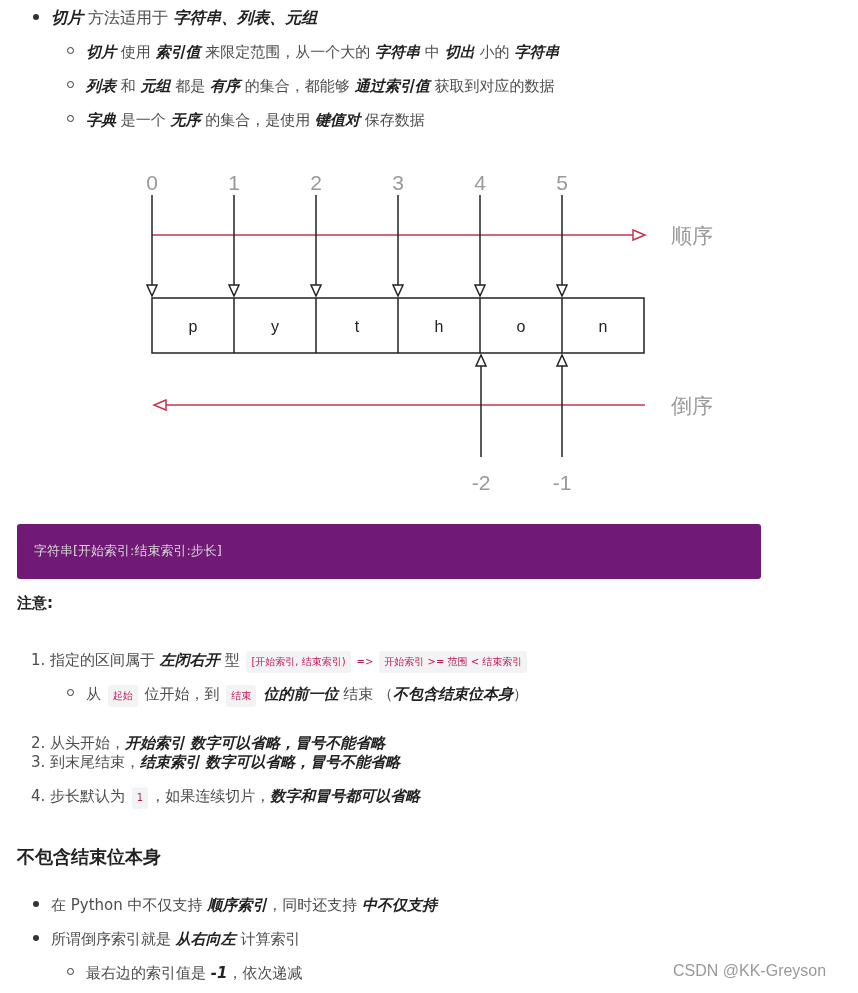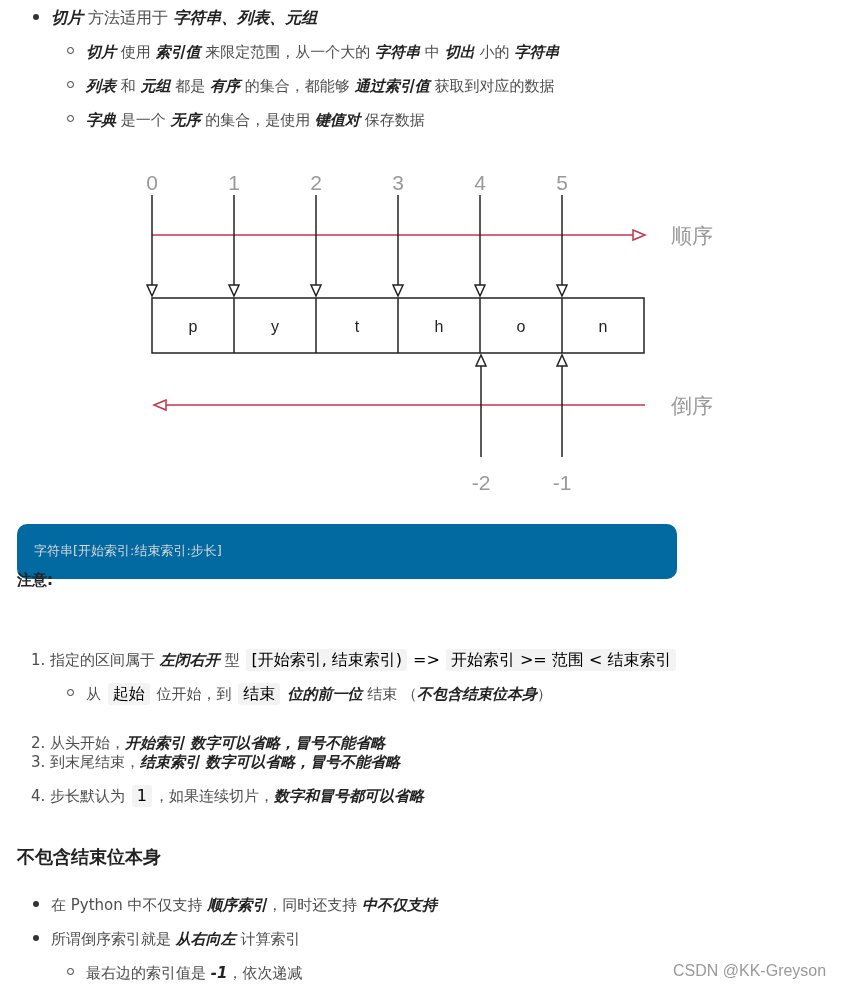--- a/index.html
+++ b/index.html
@@ -8,28 +8,28 @@
     font-family: "DejaVu Sans", "Liberation Sans", sans-serif;
     color: #333333; font-size: 16px;
   }
   .row { position: absolute; white-space: nowrap; font-size: 16px; line-height: 22px; color: #4d4d4d; }
   .row b { color: #222222; font-weight: bold; font-style: italic; }
   .bullet-disc { display: inline-block; width: 6px; height: 6px; border-radius: 50%; background: #333; vertical-align: middle; margin-right: 12px; position: relative; top: -2px; }
   .bullet-circle { display: inline-block; width: 5px; height: 5px; border-radius: 50%; border: 1.3px solid #333; vertical-align: middle; margin-right: 12px; position: relative; top: -2px; }
   .sm { font-size: 15px; }
   .diagram { position: absolute; left: 0; top: 160px; width: 858px; height: 350px; }
   .code-block {
-    position: absolute; left: 17px; top: 524px; width: 660px; height: 55px;
-    background: #0369a1; border-radius: 10px;
+    position: absolute; left: 17px; top: 524px; width: 744px; height: 55px;
+    background: #701a75; border-radius: 3px;
   }
   .code-block span { position: absolute; left: 17px; top: 18px; color: #d8d8d8; font-size: 13px; white-space: nowrap; }
-  .note { position: absolute; left: 17px; top: 571px; font-size: 15px; font-weight: bold; color: #222; }
+  .note { position: absolute; left: 17px; top: 594px; font-size: 15px; font-weight: bold; color: #222; }
   .code-inline {
     display: inline-block; background: #f3f3f3; border-radius: 3px;
-    padding: 0 5px; font-size: 16px; color: #000000; line-height: 22px;
+    padding: 0 5px; font-size: 10px; color: #be185d; line-height: 22px;
     font-family: "DejaVu Sans", sans-serif; margin: 0 2px;
   }
   .h3 { position: absolute; left: 17px; top: 845px; font-size: 18px; font-weight: bold; color: #222; }
   .watermark { position: absolute; left: 673px; top: 962px; font-size: 16px; color: #999999; font-family: "Liberation Sans", sans-serif; }
 </style>
 </head>
 <body>
 
 <div class="row" style="left:33px;top:7px;">
   <span class="bullet-disc"></span><b>切片</b><span> 方法适用于 </span><b>字符串、列表、元组</b>

